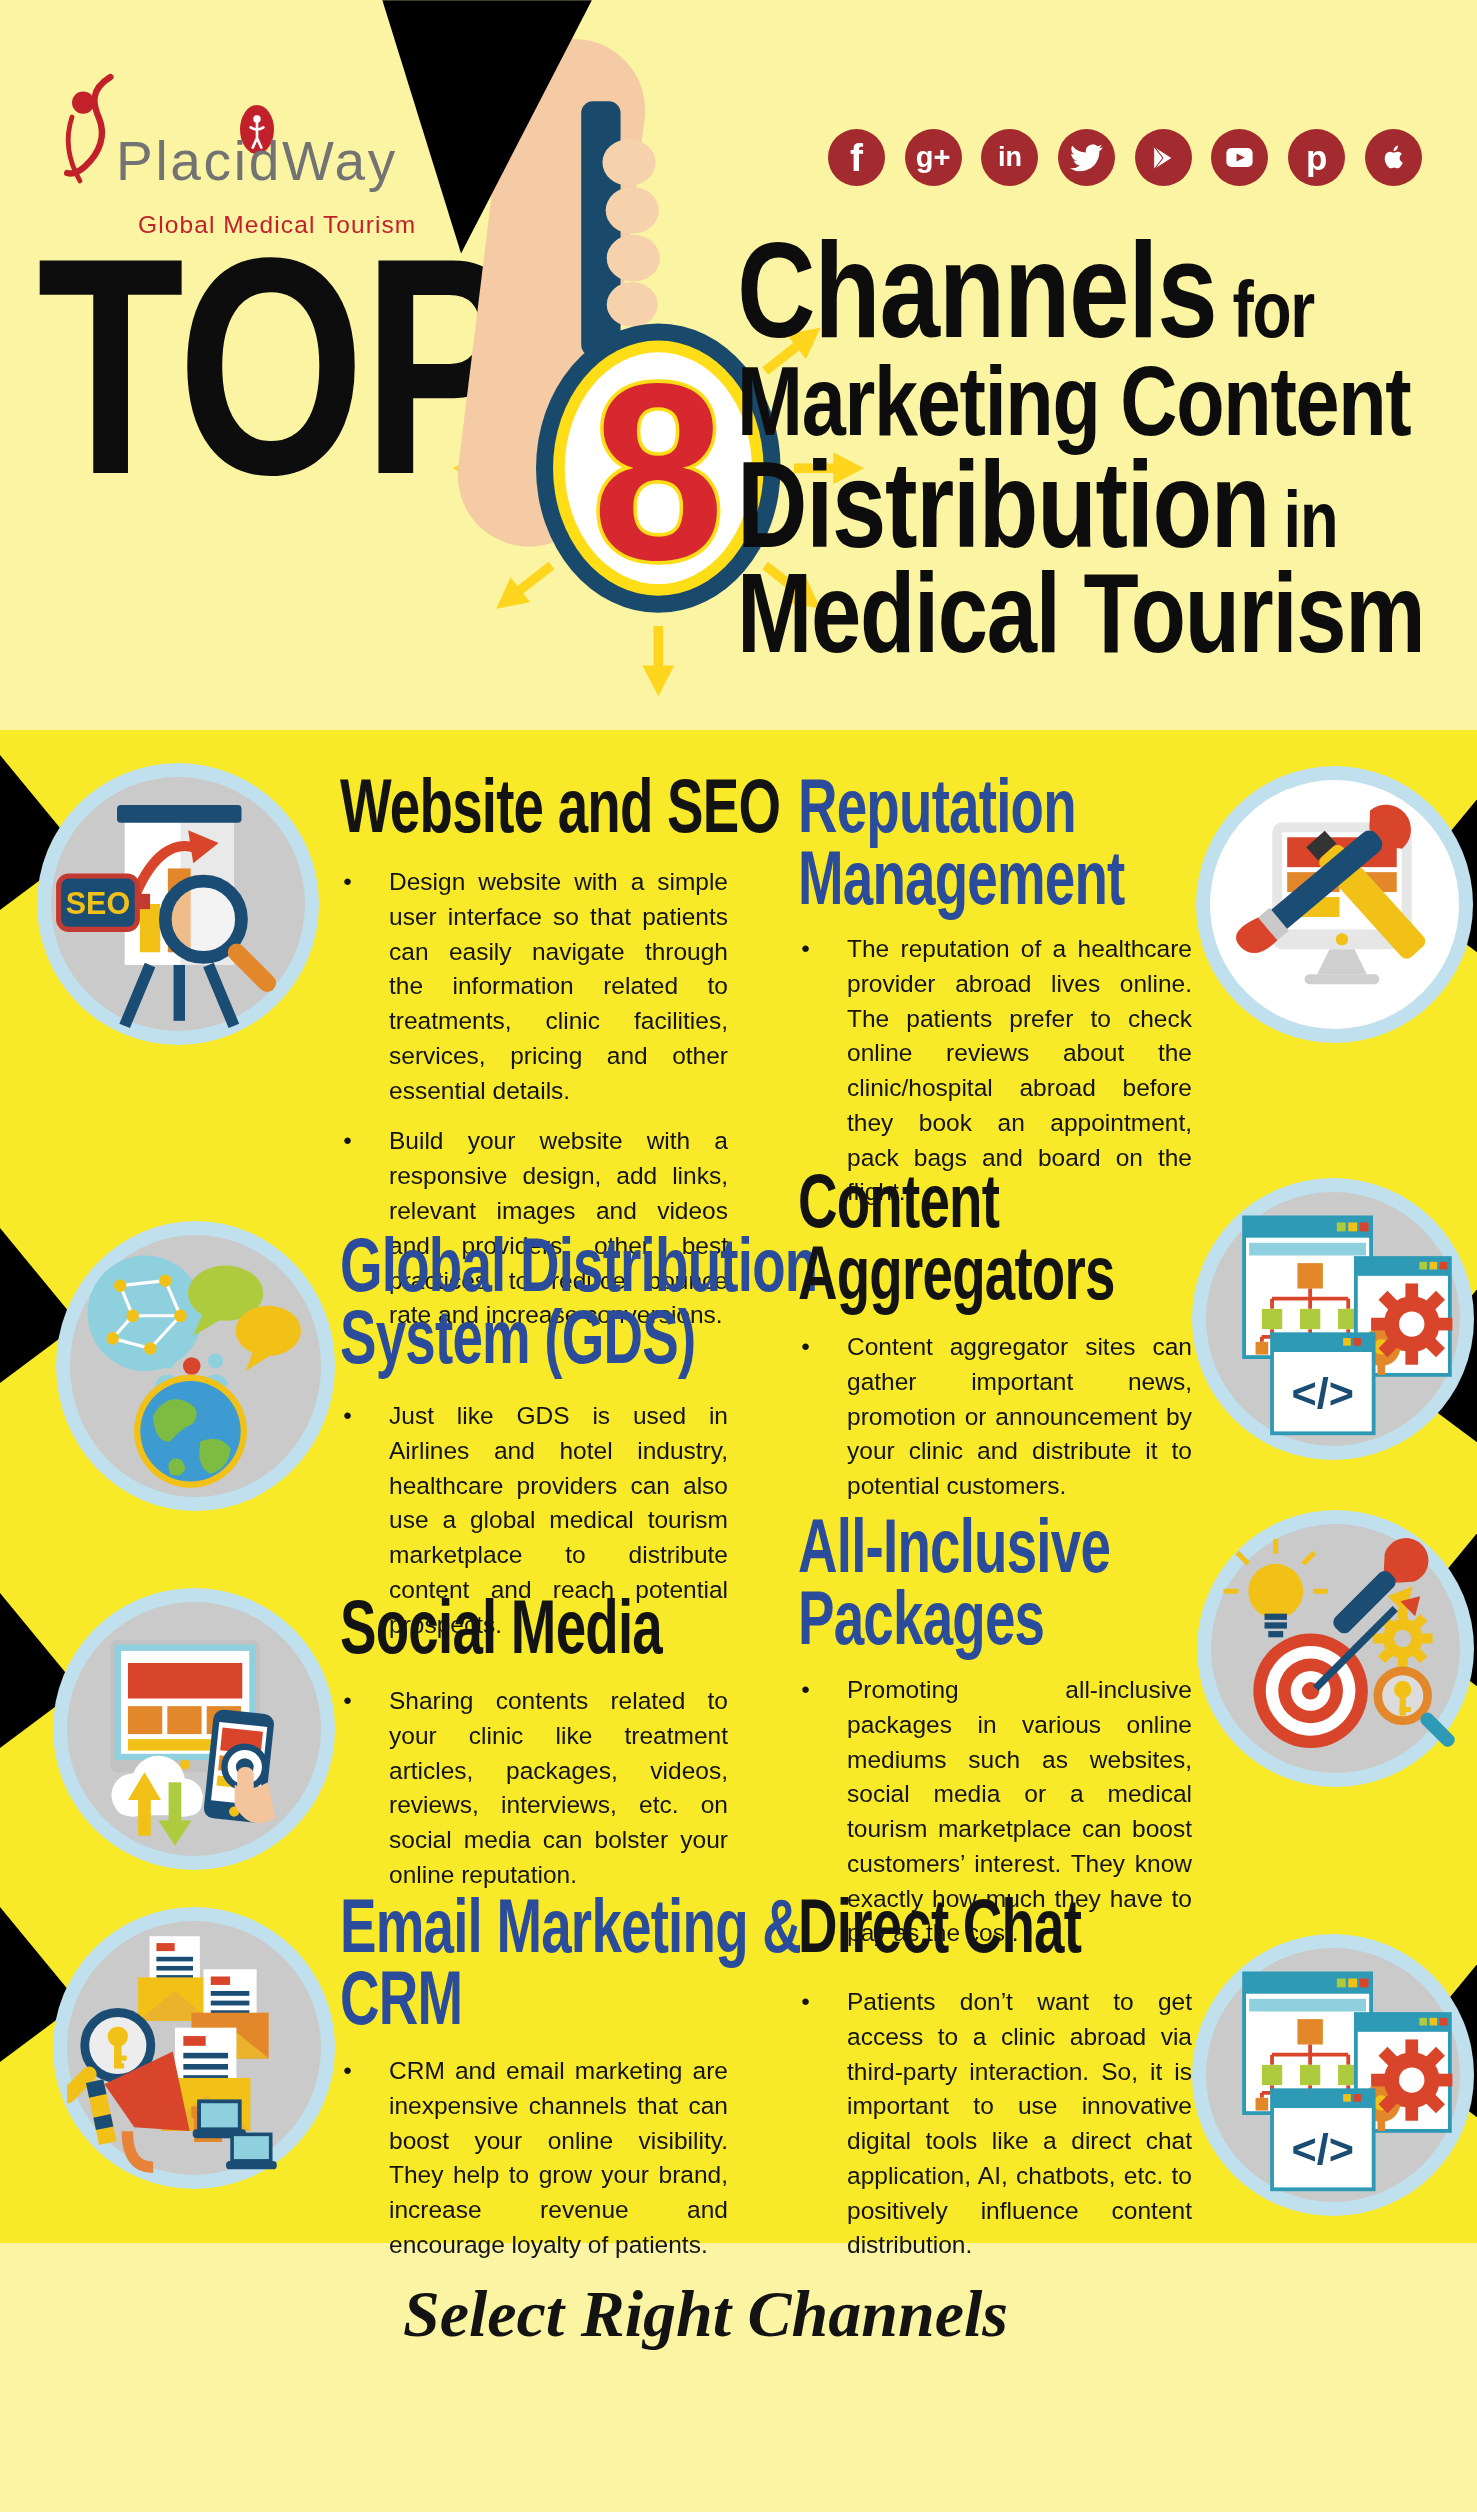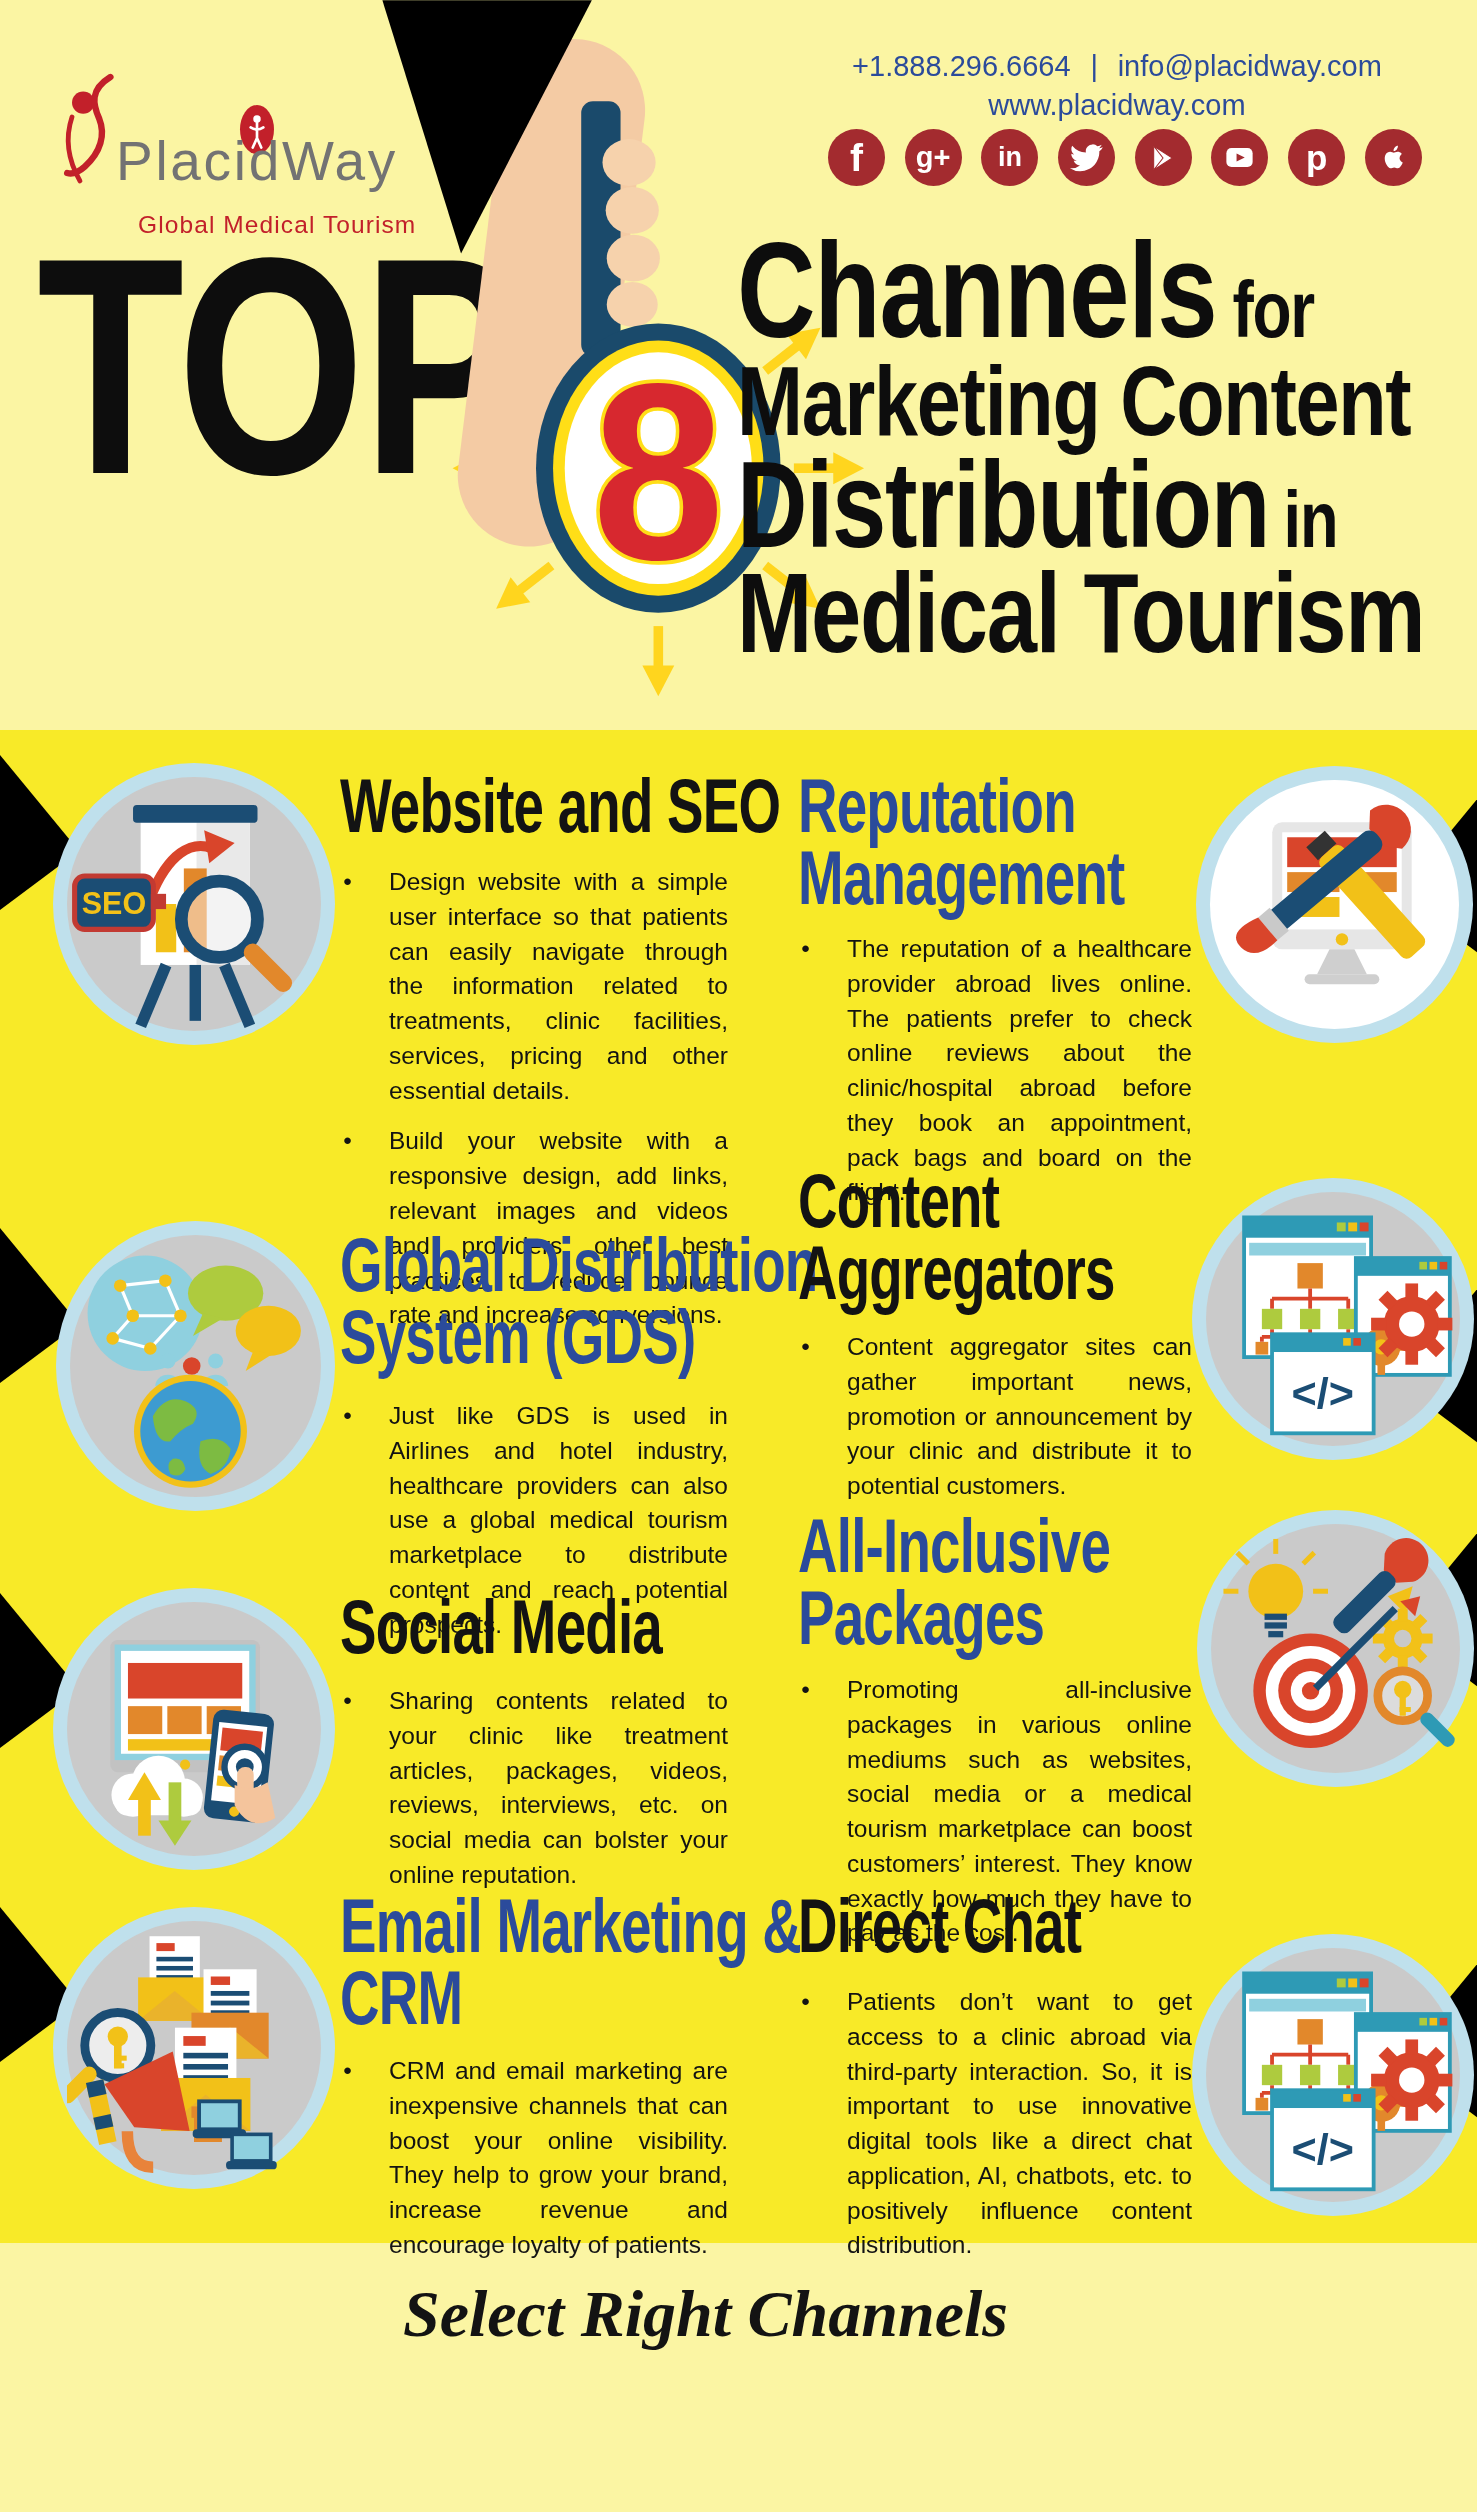--- a/index.html
+++ b/index.html
@@ -71,27 +71,20 @@
   </svg>
   <div class="abs logo-badge" style="left:240px;top:105px;">
     <svg width="34" height="49" viewBox="0 0 64 92">
       <circle cx="32" cy="26" r="7" fill="#fff"></circle>
       <path d="M32 33 L32 62 M20 42 Q32 50 44 42 M32 62 L24 80 M32 62 L40 80" stroke="#fff" stroke-width="5" fill="none" stroke-linecap="round"></path>
     </svg>
   </div>
   <div class="abs logo-name" style="left:116px;top:134px;">PlacidWay</div>
   <div class="abs logo-tagline" style="left:138px;top:213px;">Global Medical Tourism</div>
 
-  <div class="abs contact-line" style="left:771px;top:47px;">
-    <span>+1.888.296.6664</span>
-    <span style="padding:0 11.7px;">|</span>
-    <span>info@placidway.com</span>
-    <br>
-    <span>www.placidway.com</span>
-  </div>
 
   <div class="abs social-row" style="left:828px;top:129px;">
     <div class="social-circle">
         <span class="g-f">f</span>
       </div>
     <div class="social-circle">
         <span class="g-gp">g+</span>
       </div>
     <div class="social-circle">
         <span class="g-in">in</span>
@@ -191,21 +184,21 @@
 
   <div class="corner left" style="top:755px;"></div>
   <div class="corner left" style="top:1228px;"></div>
   <div class="corner left" style="top:1593px;"></div>
   <div class="corner left" style="top:1907px;"></div>
   <div class="corner right" style="top:798px;"></div>
   <div class="corner right" style="top:1288px;"></div>
   <div class="corner right" style="top:1532px;"></div>
   <div class="corner right" style="top:1963px;"></div>
 
-  <div class="icon-wrap" style="left:53px;top:763px;width:282px;height:282px;text-align:right;">
+  <div class="icon-wrap" style="left:37px;top:763px;width:282px;height:282px;text-align:right;">
     <div class="icon-inner"></div>
     <svg class="icon-svg" viewBox="0 0 200 200">
       <rect x="58" y="30" width="86" height="118" fill="#fff"></rect>
       <rect x="102" y="30" width="42" height="118" fill="#E9E9E9"></rect>
       <rect x="52" y="22" width="98" height="14" rx="3" fill="#1B4D74"></rect>
       <rect x="70" y="100" width="16" height="38" fill="#F2C118"></rect>
       <rect x="92" y="72" width="18" height="66" fill="#E2882B"></rect>
       <path d="M66 94 C80 60 98 50 114 56" stroke="#D9452B" stroke-width="8" fill="none"></path>
       <polygon points="108,42 132,52 112,68" fill="#D9452B"></polygon>
       <g stroke="#1B4D74" stroke-width="9">

